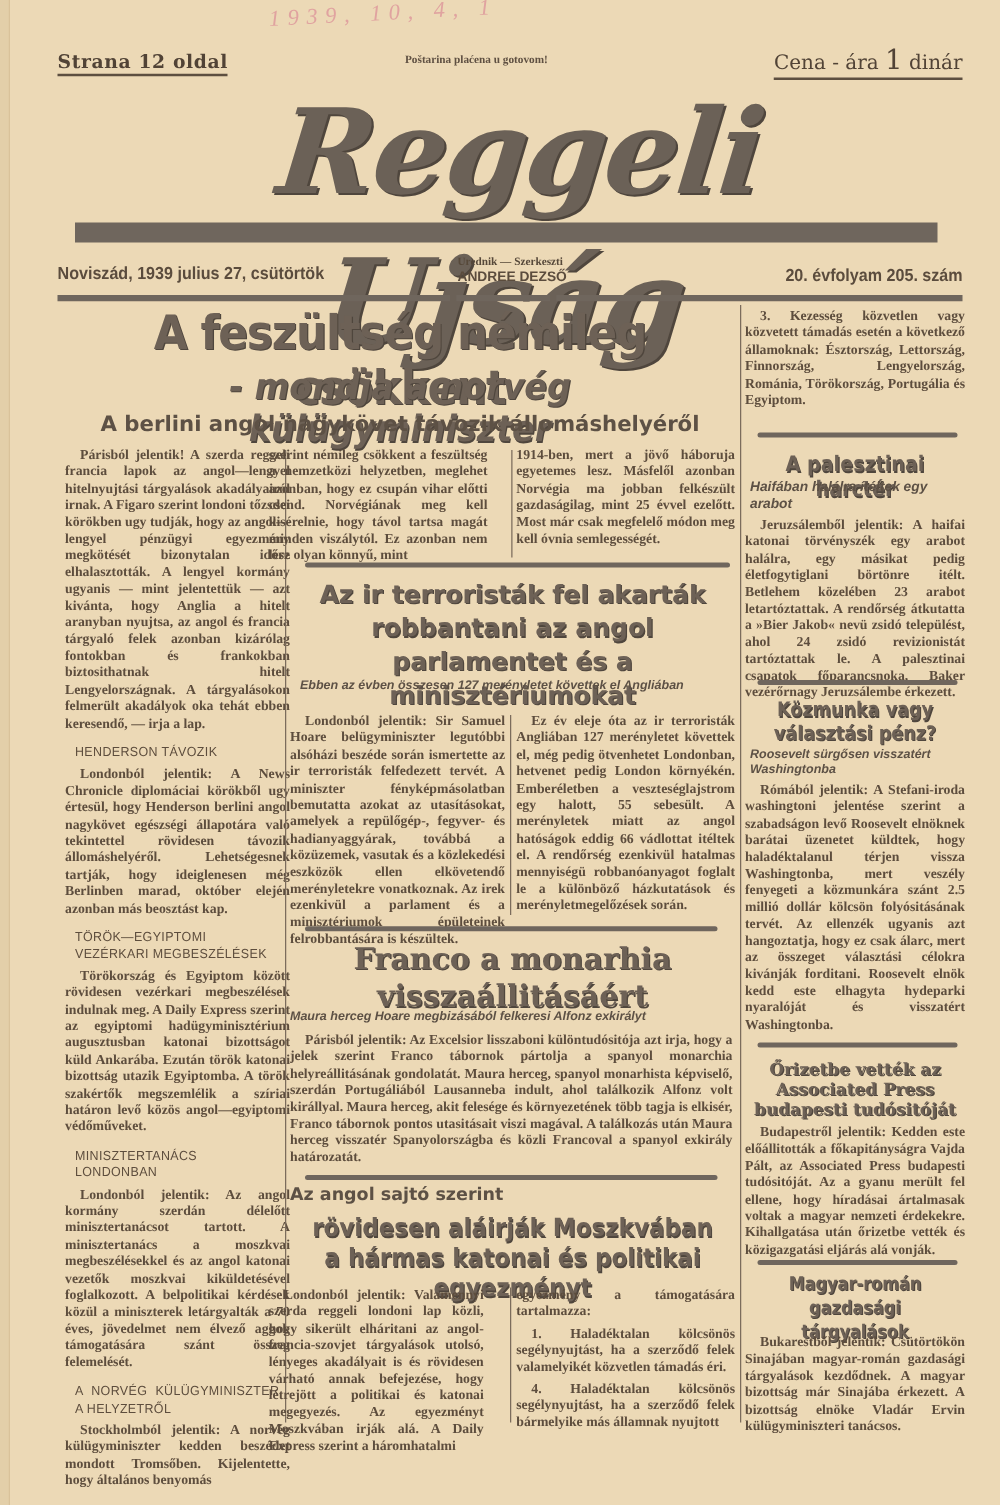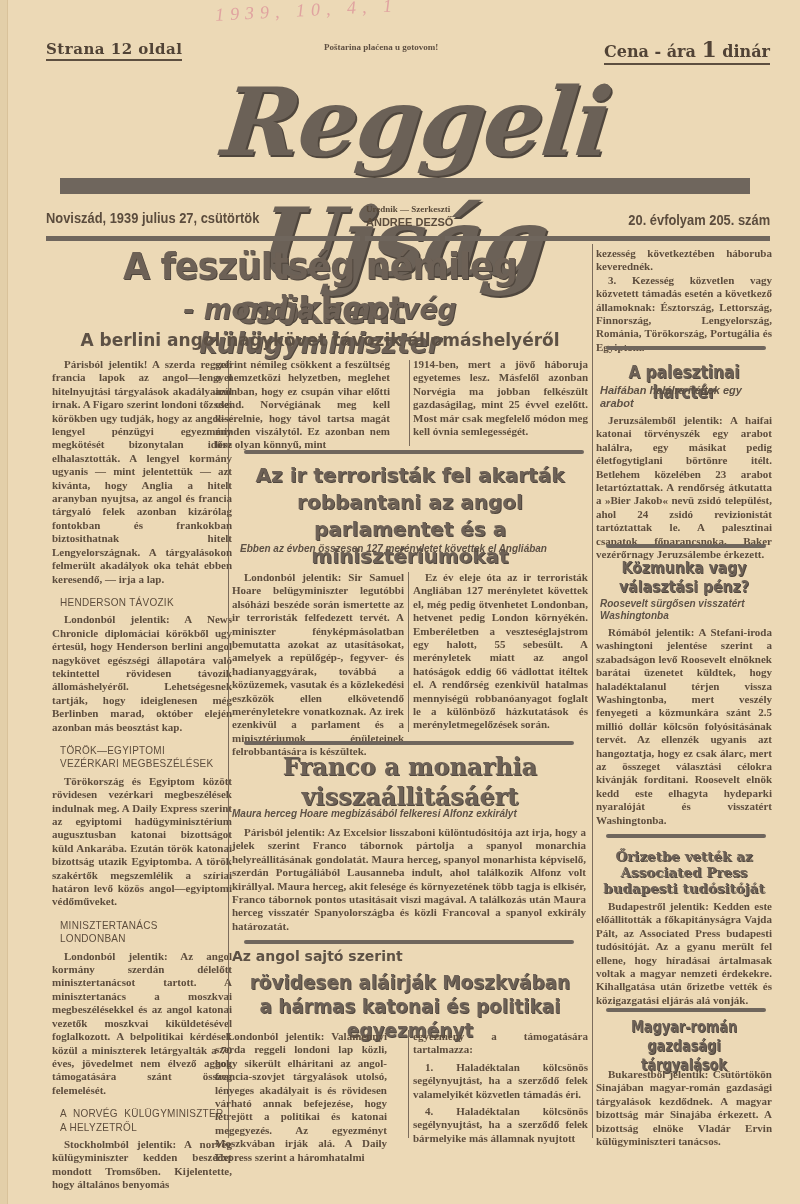--- a/index.html
+++ b/index.html
@@ -10,21 +10,21 @@
     color: #57493a;
     position: relative;
   }
   .page-edge { position:absolute; left:0; top:0; width:8px; height:1204px; background:#e3cfa9; border-right:1px solid #d9c29a; }
   .stamp { position:absolute; left:215px; top:0; font-family:"Liberation Serif", serif; font-style:italic; color:#e0a3a0; font-size:18px; letter-spacing:6px; transform:rotate(-3deg); }
 
   
   .topline { position:absolute; top:40px; left:46px; right:30px; height:22px; }
   .pages { position:absolute; left:0; top:0; font-family:"DejaVu Serif", serif; font-weight:bold; font-size:15px; color:#514336; border-bottom:2px solid #5d4f40; padding-bottom:1px; letter-spacing:0.5px; }
   .postage { position:absolute; left:278px; top:2px; font-size:9px; font-family:"Liberation Serif", serif; font-weight:bold; color:#5f5042; }
-  .price { position:absolute; right:0; top:-4px; font-family:"DejaVu Serif", serif; font-weight:bold; font-size:16px; color:#514336; border-bottom:2px solid #5d4f40; padding-bottom:1px; }
+  .price { position:absolute; right:0; top:-4px; font-family:"DejaVu Serif", serif; font-weight:normal; font-size:16px; color:#514336; border-bottom:2px solid #5d4f40; padding-bottom:1px; }
   .price .big { font-size:22px; }
   .logo { position:absolute; left:60px; top:62px; width:700px; text-align:center; font-family:"DejaVu Serif", serif; font-style:italic; font-weight:bold; font-size:94px; letter-spacing:-2px; color:#6b6157; line-height:120px; text-shadow: 2px 2px 0 #4f463d; transform:skewX(-6deg); }
   .logo-bar { position:absolute; left:60px; top:178px; width:690px; height:16px; background:#6f665d; }
   .dateline { position:absolute; top:204px; left:46px; right:30px; height:32px; }
   .date { position:absolute; left:0; top:6px; font-family:"Liberation Sans", sans-serif; font-weight:bold; font-size:14px; color:#5b4c3d; transform:scaleX(0.92); transform-origin:left; }
   .editor-label { position:absolute; left:320px; top:0; font-size:9px; font-family:"Liberation Serif", serif; font-weight:bold; }
   .editor-name { position:absolute; left:320px; top:12px; font-size:11px; font-weight:bold; color:#5b4c3d; }
   .issue { position:absolute; right:0; top:8px; font-family:"Liberation Sans", sans-serif; font-weight:bold; font-size:14px; color:#5b4c3d; transform:scaleX(0.92); transform-origin:right; }
   .rule-thick { position:absolute; height:5px; background:#6f665d; }
 
@@ -117,21 +117,20 @@
 </div>
 <div class="vrule" style="left:408px;top:1030px;height:108px;"></div>
 <div class="col" style="left:413px;top:1030px;width:175px;">
   <p style="text-indent:0">egyezmény a támogatására tartalmazza:</p>
   <p style="margin-top:4px">1. Haladéktalan kölcsönös segélynyujtást, ha a szerződő felek valamelyikét közvetlen támadás éri.</p>
   <p style="margin-top:4px">4. Haladéktalan kölcsönös segélynyujtást, ha a szerződő felek bármelyike más államnak nyujtott</p>
 </div>
 
 <div class="vrule" style="left:592px;top:244px;height:894px;"></div>
 <div class="col" style="left:596px;top:247px;width:176px;">
-  <p style="text-indent:0">kezesség következtében háboruba keverednék.</p>
   <p>3. Kezesség közvetlen vagy közvetett támadás esetén a következő államoknak: Észtország, Lettország, Finnország, Lengyelország, Románia, Törökország, Portugália és Egyiptom.</p>
 </div>
 <div class="hrule" style="left:606px;top:346px;width:160px;"></div>
 
 <div class="h2" style="left:596px;top:362px;width:176px;font-size:17px;transform:scaleX(0.9);">A palesztinai harctér</div>
 <div class="h-italic" style="left:600px;top:384px;width:168px;font-size:11px;line-height:13px;">Haifában halálra ítéltek egy arabot</div>
 <div class="col" style="left:596px;top:414px;width:176px;">
   <p>Jeruzsálemből jelentik: A haifai katonai törvényszék egy arabot halálra, egy másikat pedig életfogytiglani börtönre itélt. Betlehem közelében 23 arabot letartóztattak. A rendőrség átkutatta a »Bier Jakob« nevü zsidó települést, ahol 24 zsidó revizionistát tartóztattak le. A palesztinai csapatok főparancsnoka, Baker vezérőrnagy Jeruzsálembe érkezett.</p>
 </div>
 <div class="hrule" style="left:606px;top:544px;width:160px;"></div>

